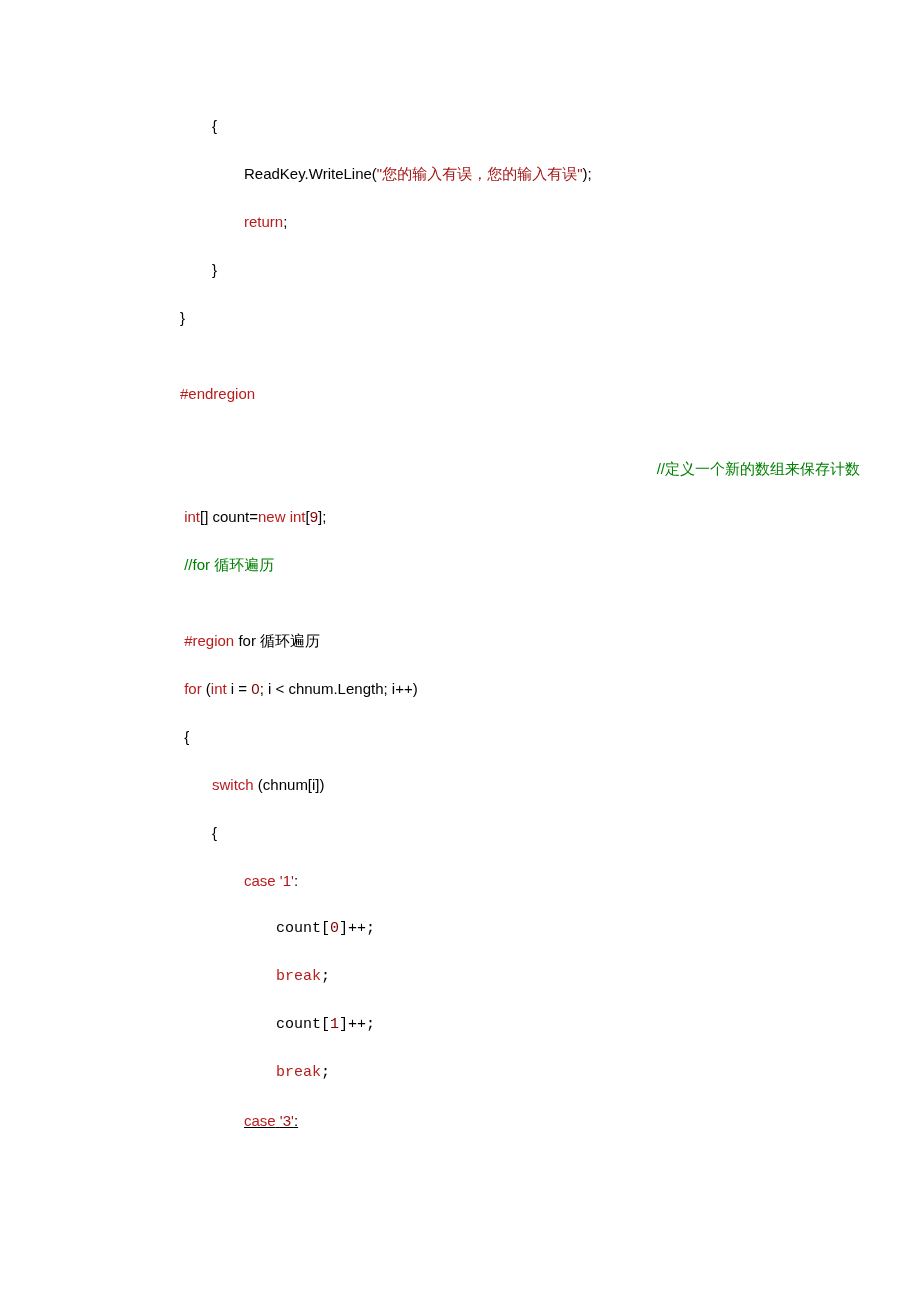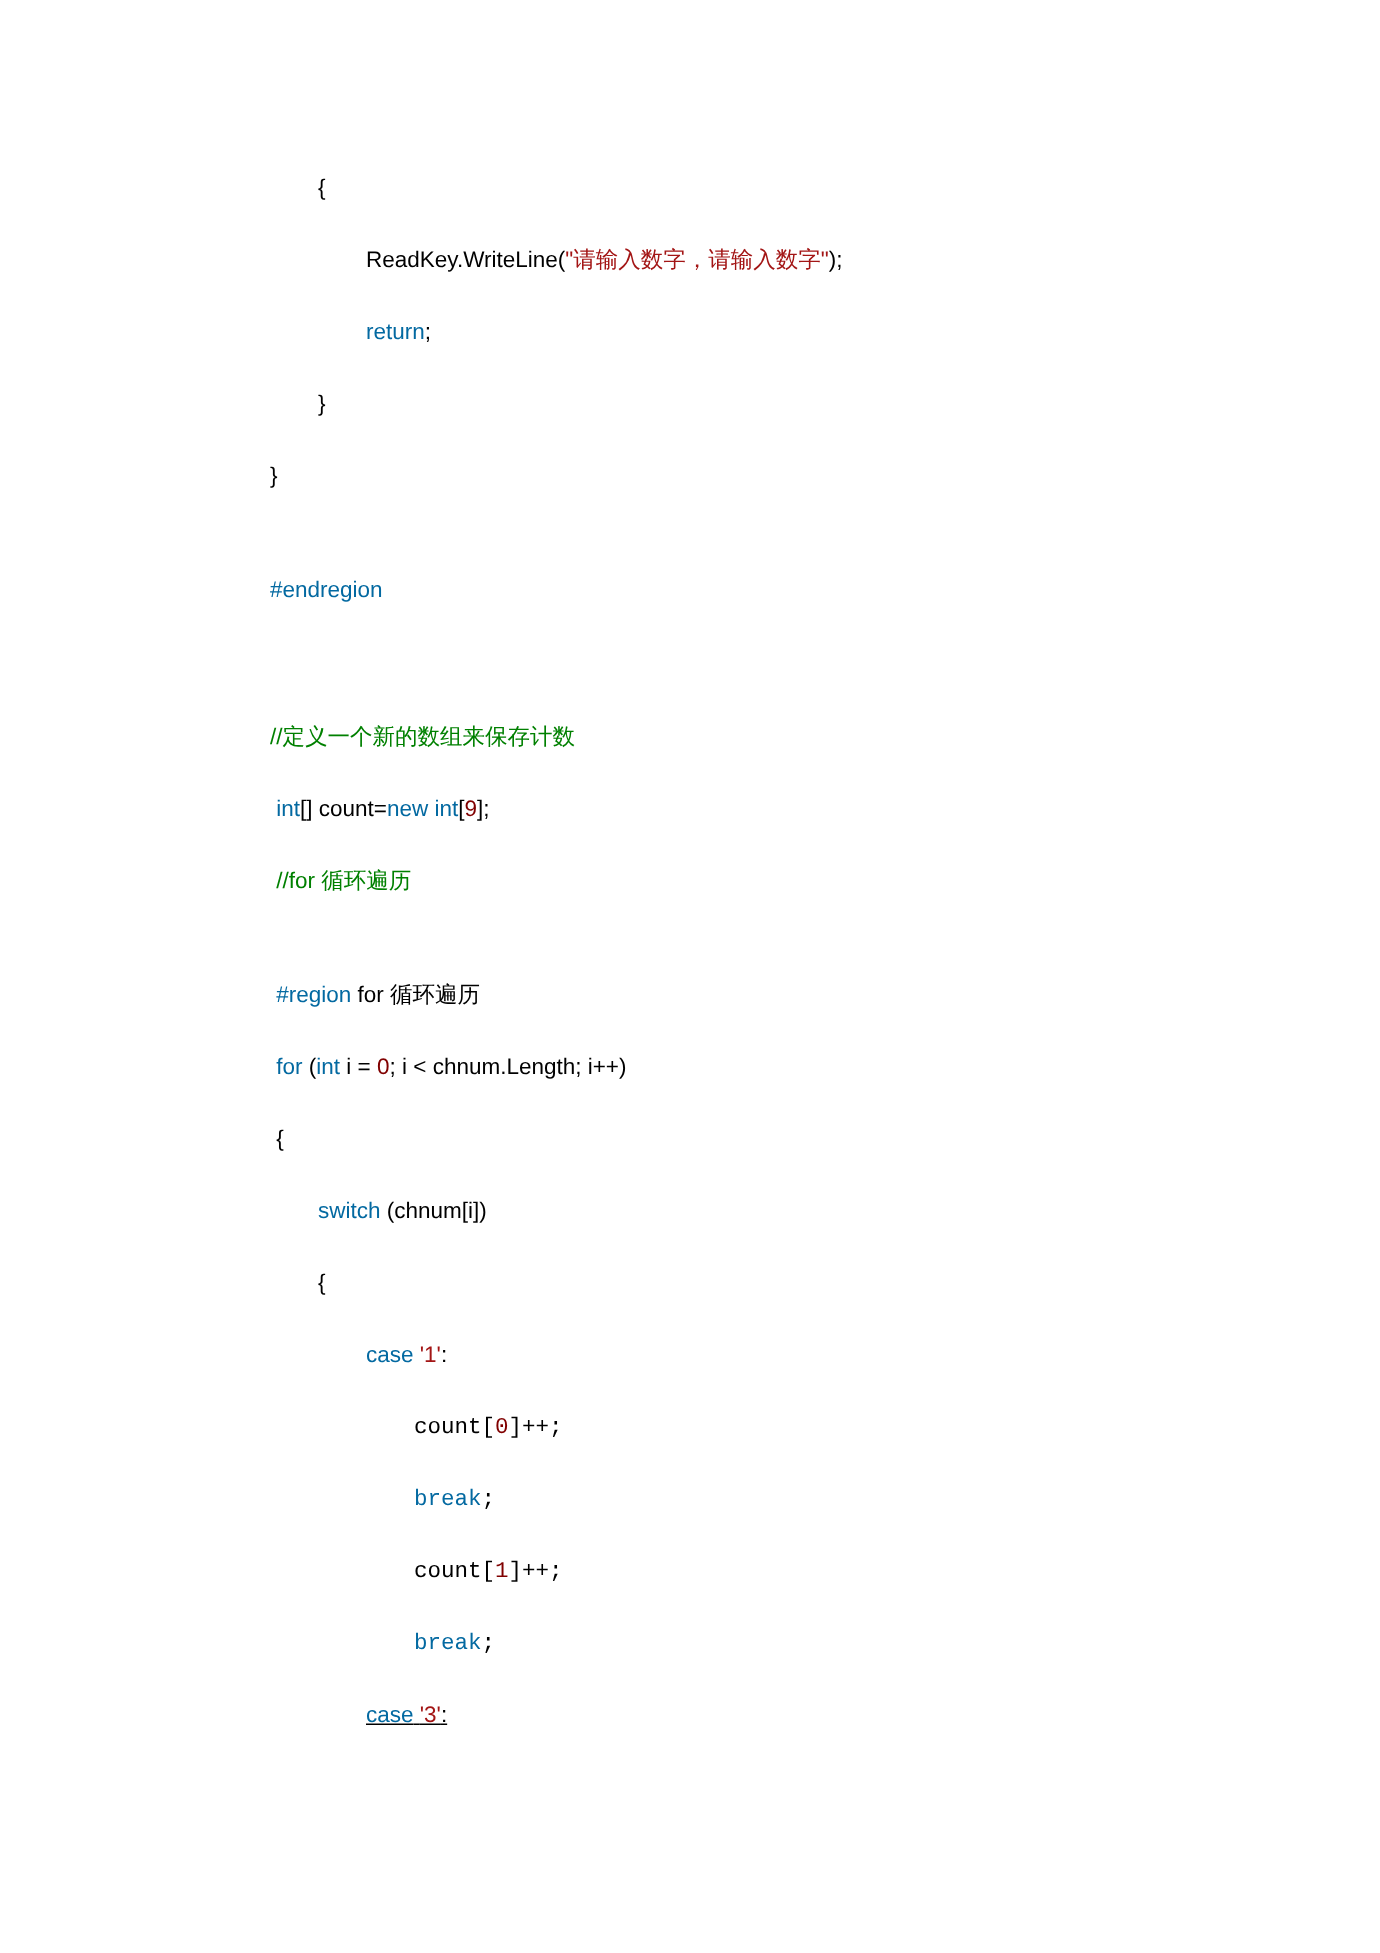--- a/index.html
+++ b/index.html
@@ -17,48 +17,48 @@
     padding-top: 115px;
     padding-left: 180px;
     padding-right: 60px;
     padding-bottom: 60px;
     color: #000;
   }
   .line {
     white-space: pre;
     margin-bottom: 27px;
   }
-  .kw { color: #0369a1; margin-top: 28px; }
+  .kw { color: #b91c1c; margin-top: 28px; }
   .str { color: #a31515; }
   .cmt { color: #008000; }
   .num { color: #800000; }
   .txt { color: #000000; }
   .ind1 { padding-left: 32px; }
   .ind2 { padding-left: 64px; }
   .ind3 { padding-left: 96px; font-family: Liberation Mono, monospace; }
 </style>
 </head>
 <body>
 
 <div class="page">
 
   <div class="line ind1"><span class="txt">{</span></div>
 
-  <div class="line ind2"><span class="txt">ReadKey.WriteLine(</span><span class="str">"</span><span class="str">请输入数字，请输入数字</span><span class="str">"</span><span class="txt">);</span></div>
+  <div class="line ind2"><span class="txt">ReadKey.WriteLine(</span><span class="str">"</span><span class="str">您的输入有误，您的输入有误</span><span class="str">"</span><span class="txt">);</span></div>
 
 
   <div class="line ind2"><span class="kw">return</span><span class="txt">;</span></div>
 
   <div class="line ind1"><span class="txt">}</span></div>
 
   <div class="line"><span class="txt">}</span></div>
 
   <div class="line" style="margin-top:55px;"><span class="kw">#endregion</span></div>
 
-  <div class="line" style="margin-top:77px;"><span class="cmt">//</span><span class="cmt">定义一个新的数组来保存计数</span></div>
+  <div class="line" style="margin-top:54px;text-align:right;"><span class="cmt">//</span><span class="cmt">定义一个新的数组来保存计数</span></div>
 
   <div class="line"><span class="kw"> int</span><span class="txt">[] count=</span><span class="kw">new int</span><span class="txt">[</span><span class="num">9</span><span class="txt">];</span></div>
 
   <div class="line"><span class="cmt"> //for </span><span class="cmt">循环遍历</span></div>
 
   <div class="line" style="margin-top:55px;"><span class="kw"> #region</span><span class="txt"> for </span><span class="txt">循环遍历</span></div>
 
   <div class="line"><span class="kw"> for</span><span class="txt"> (</span><span class="kw">int</span><span class="txt"> i = </span><span class="num">0</span><span class="txt">; i &lt; chnum.Length; i++)</span></div>
 
   <div class="line"><span class="txt"> {</span></div>

